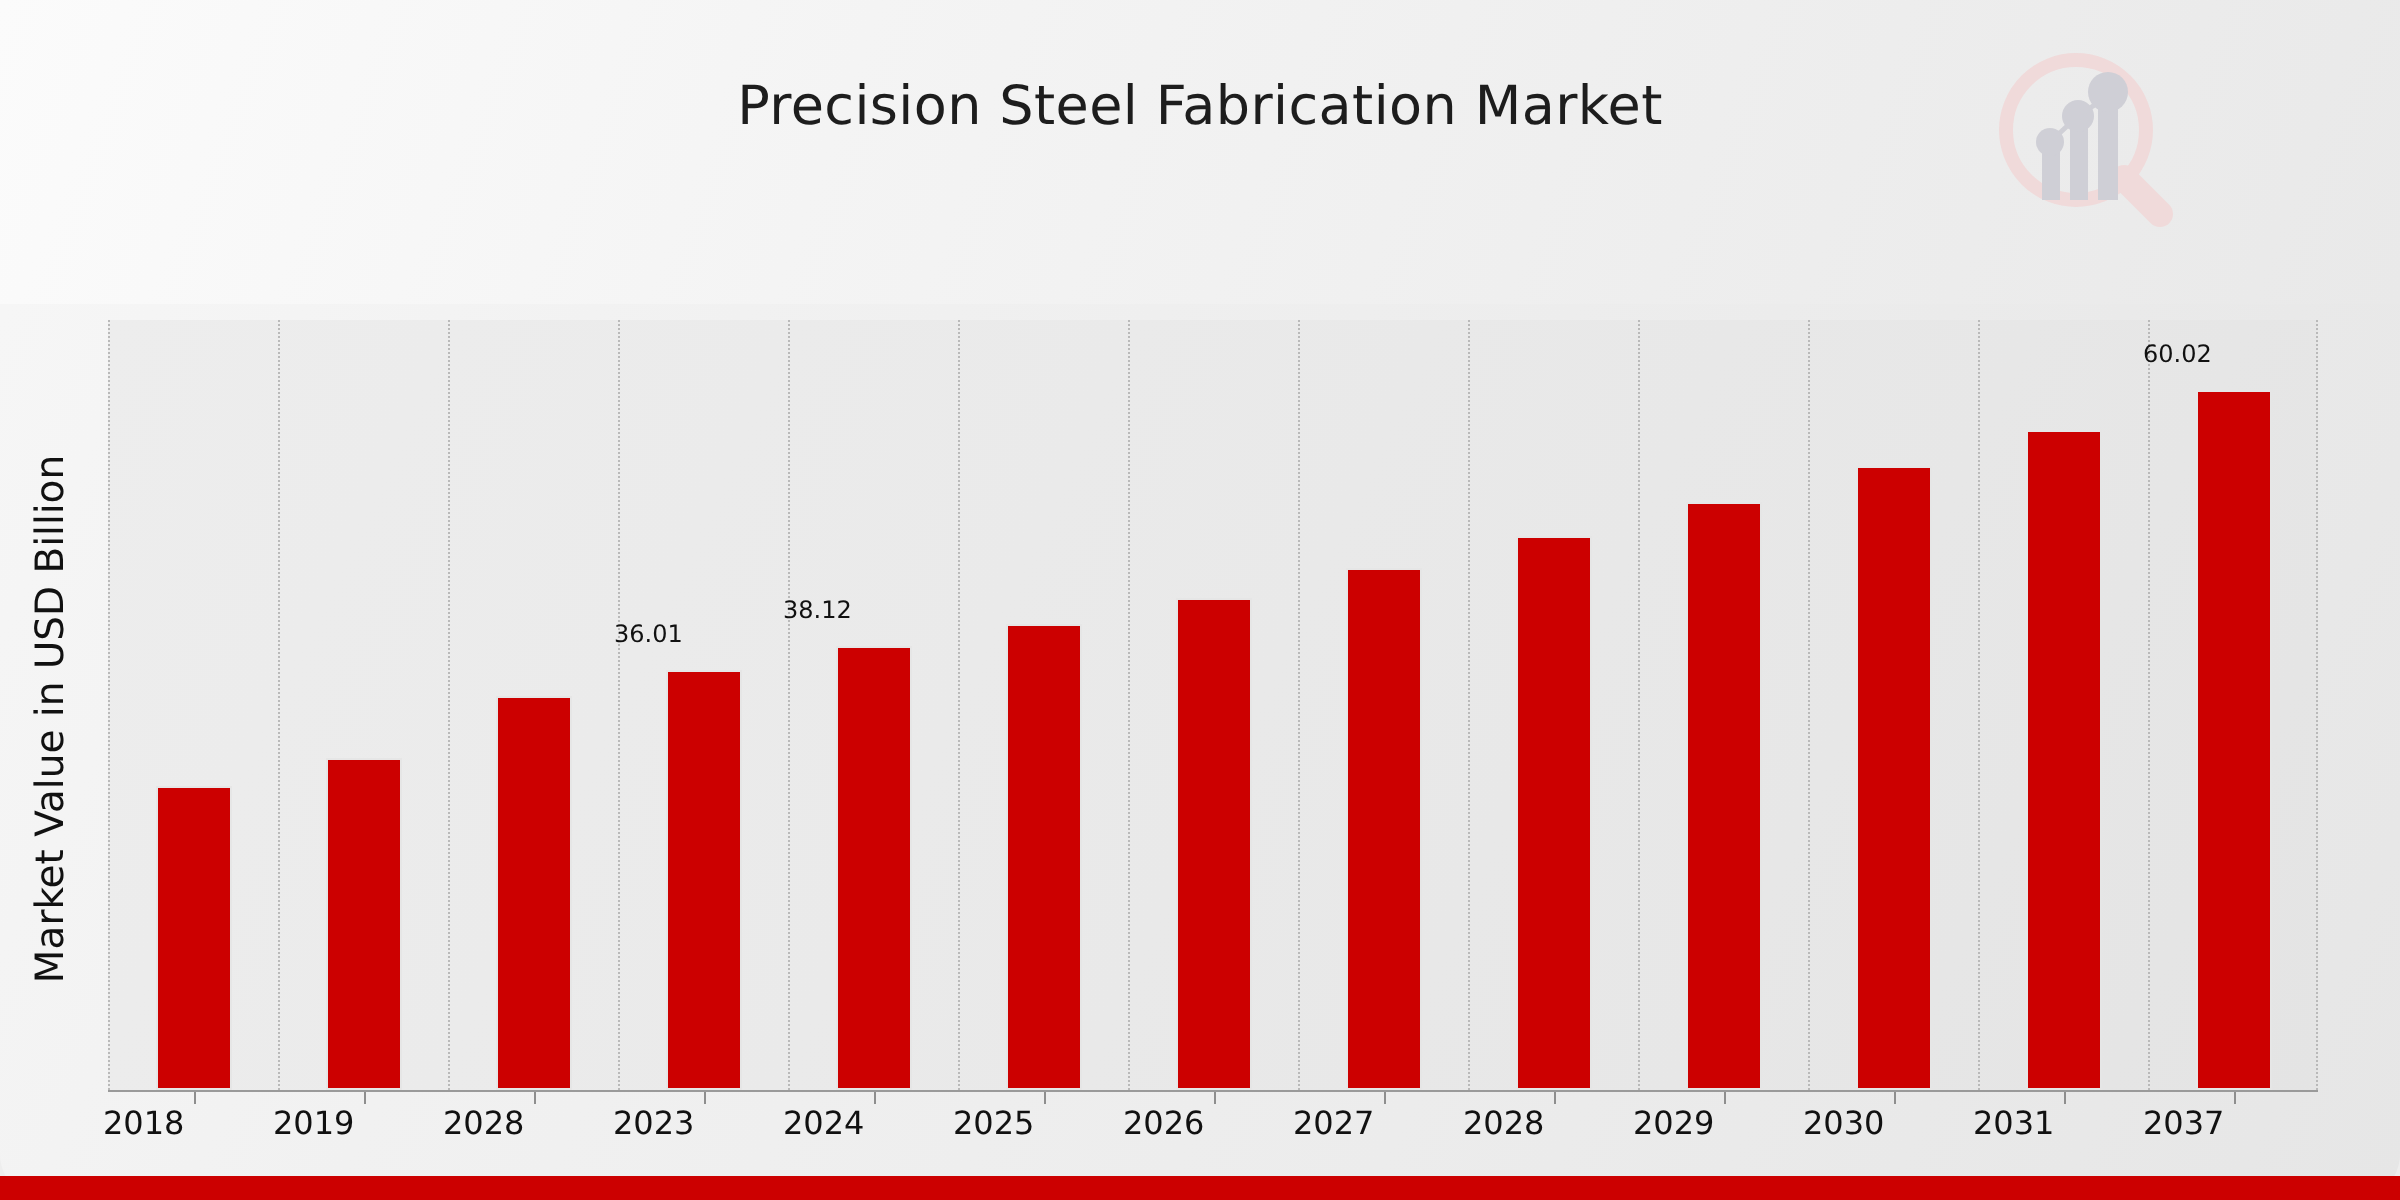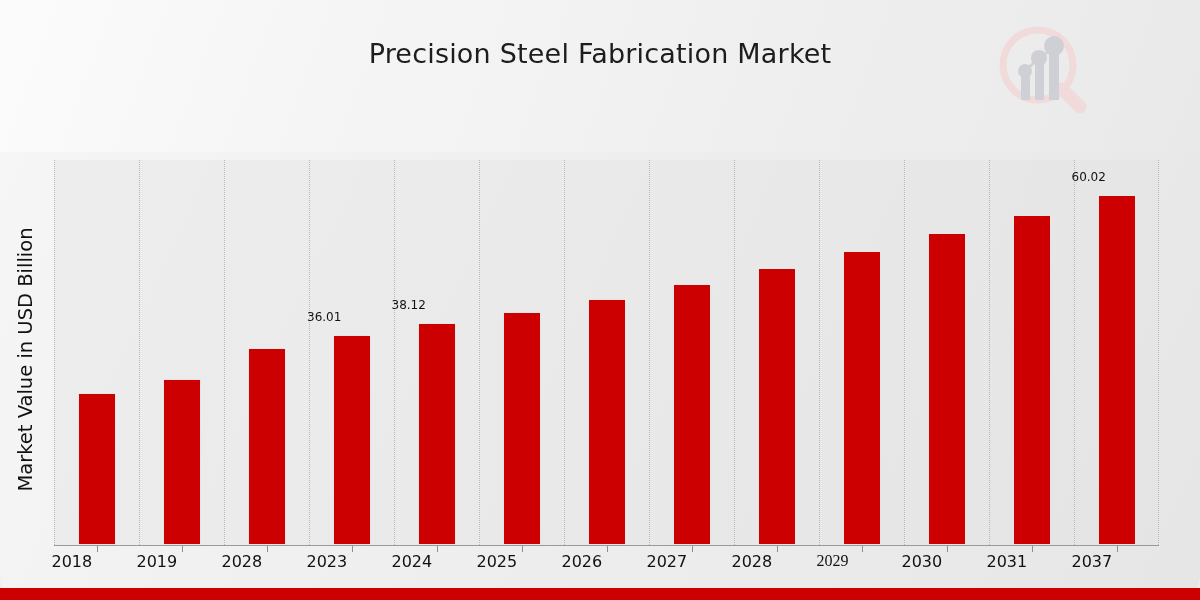--- a/index.html
+++ b/index.html
@@ -209,21 +209,21 @@
     <div class="bar-label" style="left: 391.5px; top: 297.633px;">38.12</div>
     <div class="tick" style="left: 521.5px;"></div>
     <div class="tick-label" style="left: 476.5px;">2025</div>
     <div class="tick" style="left: 606.5px;"></div>
     <div class="tick-label" style="left: 561.5px;">2026</div>
     <div class="tick" style="left: 691.5px;"></div>
     <div class="tick-label" style="left: 646.5px;">2027</div>
     <div class="tick" style="left: 776.5px;"></div>
     <div class="tick-label" style="left: 731.5px;">2028</div>
     <div class="tick" style="left: 861.5px;"></div>
-    <div class="tick-label" style="left: 816.5px; font-family: Liberation Serif, serif;">2029</div>
+    <div class="tick-label" style="left: 816.5px;">2029</div>
     <div class="tick" style="left: 946.5px;"></div>
     <div class="tick-label" style="left: 901.5px;">2030</div>
     <div class="tick" style="left: 1031.5px;"></div>
     <div class="tick-label" style="left: 986.5px;">2031</div>
     <div class="tick" style="left: 1116.5px;"></div>
     <div class="tick-label" style="left: 1071.5px;">2037</div>
     <div class="bar-label" style="left: 1071.5px; top: 169.883px;">60.02</div>
   </div>
 
 </body></html>

